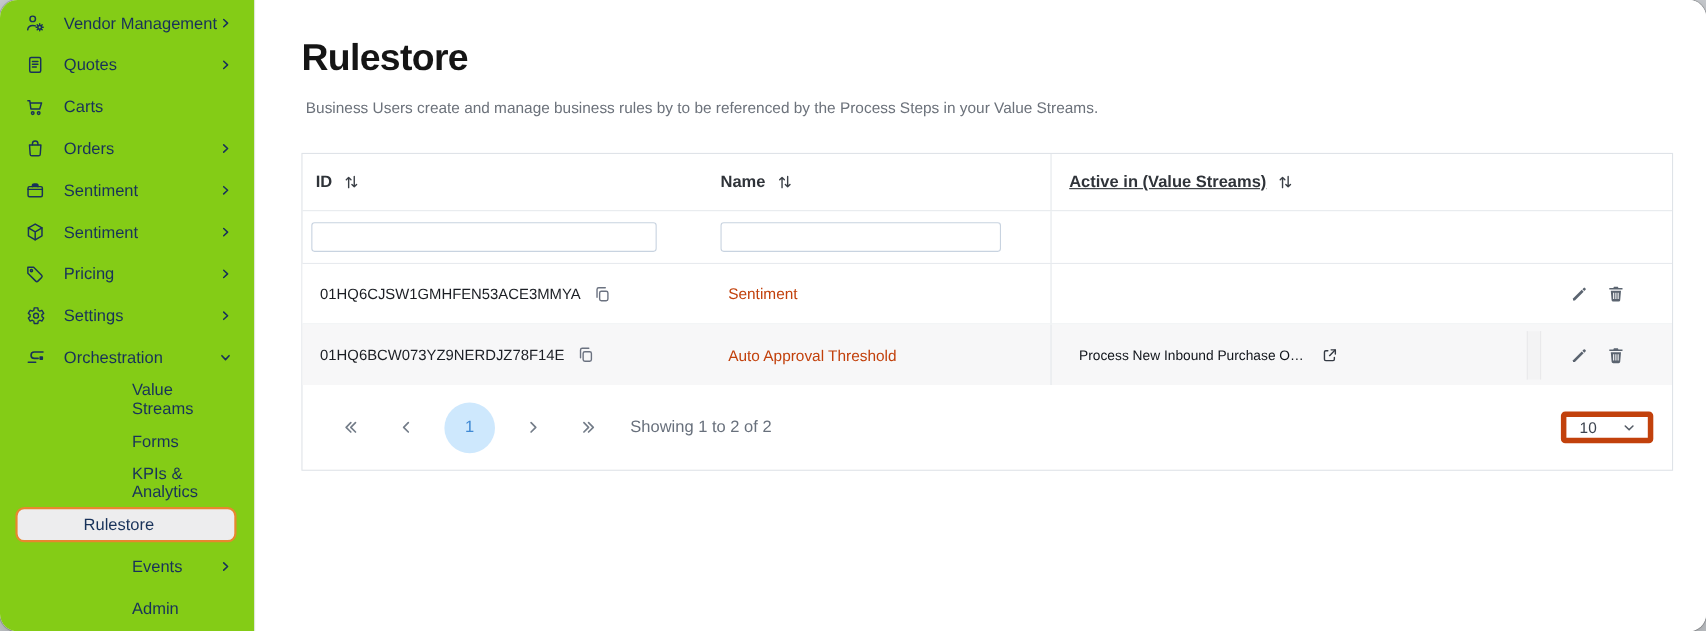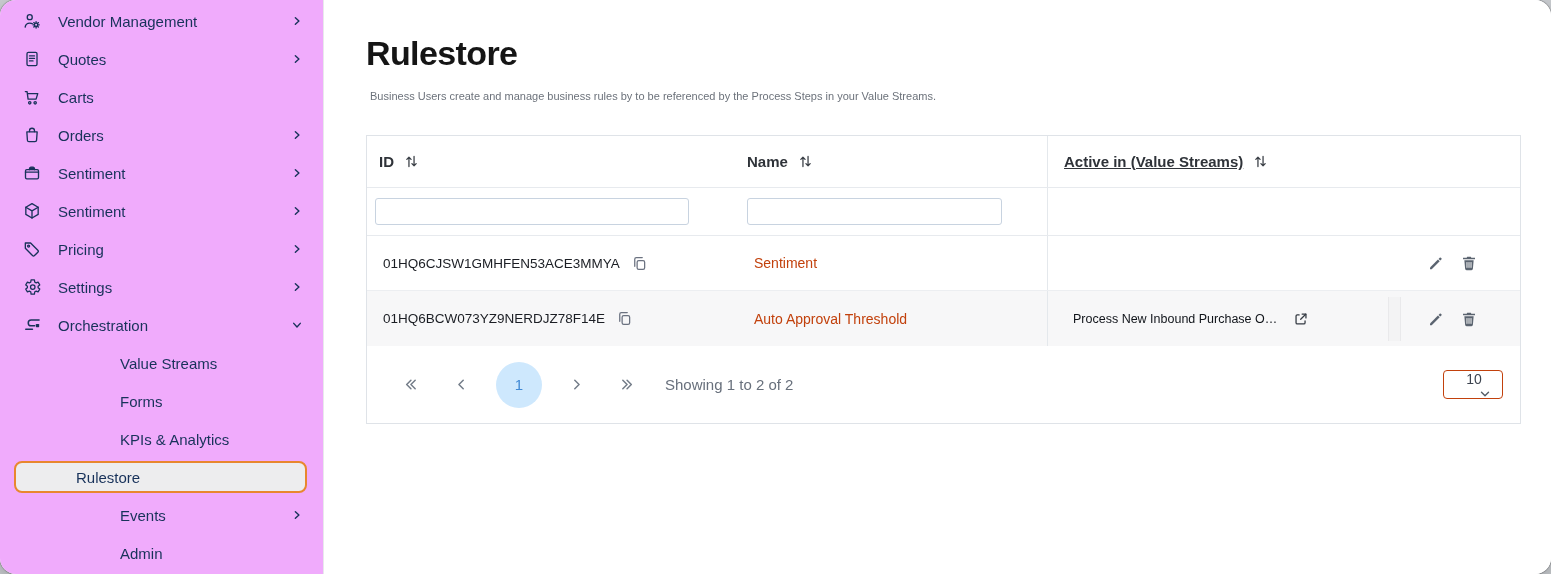--- a/index.html
+++ b/index.html
@@ -8,36 +8,36 @@
     background:#cdd0d4;
     font-family:"Liberation Sans", sans-serif;
     display:flex; align-items:center; justify-content:center;
   }
   .canvas {
     width:1551px; height:574px; background:#ffffff;
     border-radius:16px; overflow:hidden; display:flex;
     box-shadow:0 0 0 1px rgba(0,0,0,.18), 0 8px 28px rgba(0,0,0,.30);
   }
   
-  .sidebar { width:324px; flex:none; background:#f0abfc; border-right:1px solid #e8e9ec; padding-top:2px; }
+  .sidebar { width:232px; flex:none; background:#84cc16; border-right:1px solid #e8e9ec; padding-top:2px; }
   .nav-item { height:38px; display:flex; align-items:center; padding:0 20px 0 22px; color:#18325a; font-size:15px; cursor:pointer; }
   .nav-icon { width:20px; height:20px; margin-right:16px; flex:none; color:#18325a; }
   .nav-icon svg { width:100%; height:100%; display:block; }
   .nav-label { flex:1; white-space:nowrap; }
   .chev { width:12px; height:12px; color:#18325a; flex:none; }
   .chev svg { width:100%; height:100%; display:block; }
   .sub-slot { height:38px; display:flex; align-items:center; }
   .sub-item { height:38px; flex:1; display:flex; align-items:center; padding-left:76px; padding-right:20px; color:#18325a; font-size:15px; cursor:pointer;margin-left:44px; }
   .sub-active-wrap { flex:1; margin:0 16px 0 14px; }
   .sub-active { height:32px; border:2px solid #e8872e; border-radius:8px; background:#ededee; display:flex; align-items:center; padding-left:60px; color:#18325a; font-size:15px; cursor:pointer; }
   
   .main { flex:1; background:#ffffff; min-width:0; }
   .page-title { margin:34px 0 0 42px; font-size:34px; font-weight:800; letter-spacing:-0.6px; color:#151515; }
   .sub-row { display:flex; align-items:center; justify-content:space-between; margin:17px 30px 0 46px; }
-  .subtitle { font-size:11px; color:#6c727b; }
+  .subtitle { font-size:14px; color:#6c727b; }
   .create-btn { background:#4196f3; color:#ffffff; border:none; border-radius:4px; height:31px; padding:0 16px; font-size:12px; font-weight:700; letter-spacing:.6px; cursor:pointer; font-family:"Liberation Sans",sans-serif; }
   
   .table { margin:33px 30px 0 42px; border:1px solid #dfe3e8; background:#fff; }
   .t-row { display:flex; align-items:center; }
   .cell-id { width:372px; flex:none; display:flex; align-items:center; }
   .cell-name { width:308px; flex:none; display:flex; align-items:center; }
   .cell-active { flex:1; align-self:stretch; border-left:1px solid #e4e8ec; display:flex; align-items:center; min-width:0; }
   .t-head { height:52px; border-bottom:1px solid #e7eaee; font-weight:700; font-size:15px; color:#2f3339; }
   .t-head .cell-id { padding-left:12px; }
   .t-head .cell-name { padding-left:8px; }
@@ -64,21 +64,21 @@
   .act-ic svg { width:100%; height:100%; display:block; }
   .act-ic + .act-ic { margin-left:15px; }
   
   .t-foot { height:77px; display:flex; align-items:center; padding:0 17px 0 35px; }
   .pg-ic { width:17px; height:17px; color:#747d89; cursor:pointer; flex:none; }
   .pg-ic svg { width:100%; height:100%; display:block; }
   .pg-first { margin-right:34px; } .pg-prev { margin-right:26px; }
   .pg-circle { width:46px; height:46px; border-radius:50%; background:#cee8fd; color:#4089d4; font-size:15px; display:flex; align-items:center; justify-content:center; margin-right:26px; cursor:pointer; }
   .pg-next { margin-right:34px; } .pg-last { margin-right:29px; }
   .pg-summary { font-size:15px; color:#68707c; }
-  .page-size { margin-left:auto; width:60px; height:29px; border:1px solid #c2410c; border-radius:4px; display:flex; align-items:center; padding:0 10px 0 12px; font-size:14px; color:#3c434f; cursor:pointer; background:#fff;flex-direction:column; }
+  .page-size { margin-left:auto; width:84px; height:29px; border:5px solid #c2410c; border-radius:4px; display:flex; align-items:center; padding:0 10px 0 12px; font-size:14px; color:#3c434f; cursor:pointer; background:#fff; }
   .ps-chev { width:14px; height:14px; margin-left:auto; color:#555c66; }
   .ps-chev svg { width:100%; height:100%; display:block; }
 </style>
 </head>
 <body>
 
 <div class="canvas">
 
   <aside class="sidebar">
 

